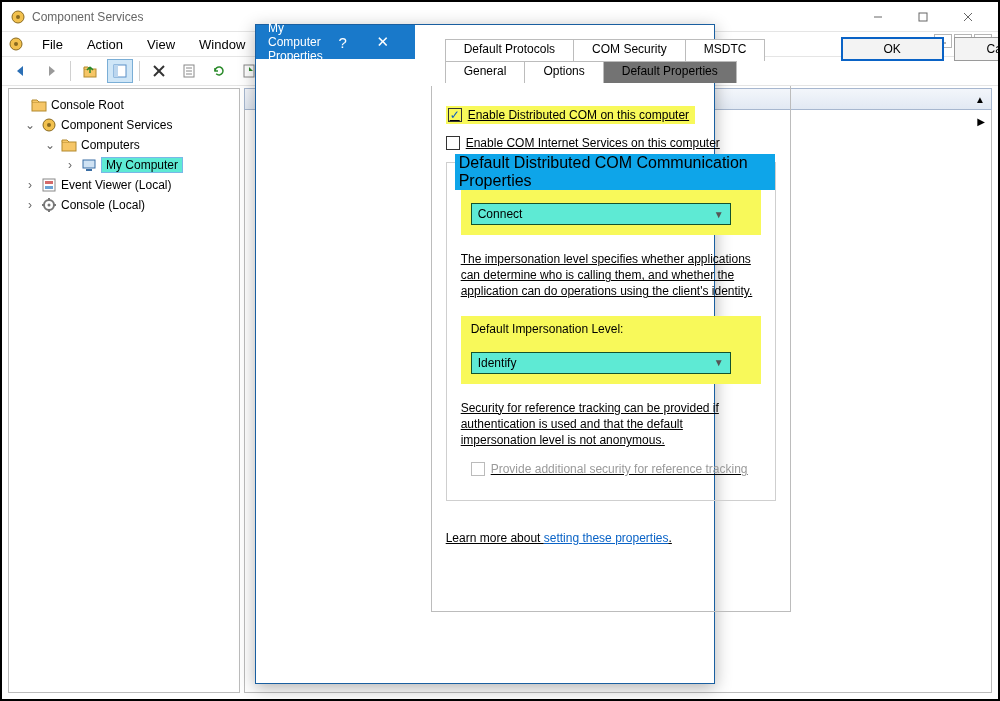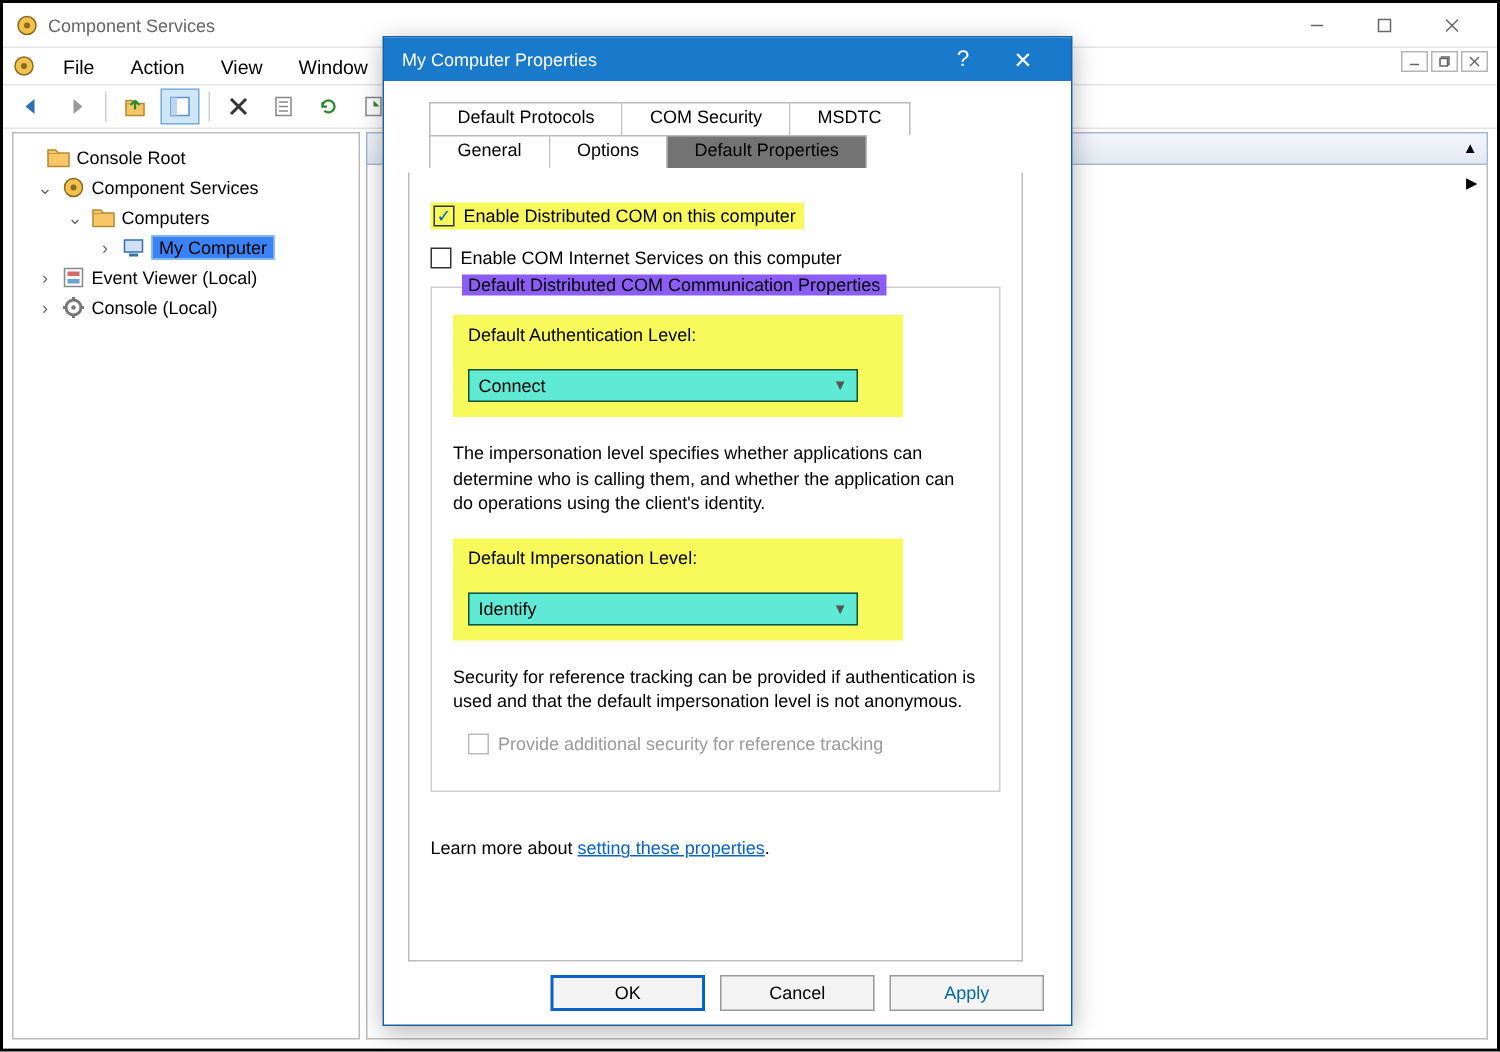--- a/index.html
+++ b/index.html
@@ -23,50 +23,50 @@
 .toolbar { height: 30px; border-top: 1px solid #e5e5e5; border-bottom: 1px solid #e5e5e5; display: flex; align-items: center; padding: 0 6px; gap: 4px; }
 .tbtn { width: 26px; height: 24px; display: flex; align-items: center; justify-content: center; border: 1px solid transparent; }
 .tbtn.active { border: 1px solid #7aaed6; background: #cfe6f7; }
 .toolbar .sep { width: 1px; height: 20px; background: #d0d0d0; margin: 0 2px; }
 
 .workarea { display: flex; height: calc(100% - 84px); }
 .tree-pane { width: 232px; border: 1px solid #bcbcbc; margin: 2px 0 6px 6px; background: #fff; padding: 6px 0; overflow: hidden; }
 .tree-row { display: flex; align-items: center; height: 20px; padding-left: 4px; font-size: 13px; }
 .tw { display: inline-flex; width: 14px; justify-content: center; color: #666; }
 .tree-row .ticon { width: 16px; height: 16px; margin: 0 4px; display: inline-flex; }
-.tree-row .sel { background: #3b82f6; border: 1px solid #7ab7e8; padding: 0 4px; }
+.tree-row .sel { background: #5eead4; border: 1px solid #7ab7e8; padding: 0 4px; }
 
 .content-pane { flex: 1; margin: 2px 6px 6px 4px; display: flex; flex-direction: column; }
 .content-header { height: 22px; background: linear-gradient(#f3f6fb,#e2e9f3); border: 1px solid #a7b7cf; display: flex; align-items: center; justify-content: flex-end; padding-right: 6px; }
 .content-body { flex: 1; border: 1px solid #bcbcbc; border-top: none; background: #fff; display:flex; justify-content:flex-end; align-items:flex-start; padding:6px;}
 
 
-.dialog { position: absolute; left: 253px; top: 22px; width: 460px; height: 660px; background: #fff; border: 1px solid #1a5fa0; box-shadow: 0 4px 16px rgba(0,0,0,.3); display: flex; flex-direction: column; }
+.dialog { position: absolute; left: 253px; top: 22px; width: 460px; height: 660px; background: #fff; border: 1px solid #1a5fa0; box-shadow: 0 4px 16px rgba(0,0,0,.3); display: flex; flex-direction: row; }
 .dlg-titlebar { height: 34px; background: #1979ca; color: #fff; display: flex; align-items: center; padding: 0 12px; font-size: 13px; }
 .dlg-titlebar .dtitle { flex: 1; }
 .dlg-titlebar .dicon { width: 40px; text-align: center; font-size: 15px; font-family: Arial; }
 
-.dlg-body { flex: 1; padding: 14px 32px 0 16px; }
+.dlg-body { flex: 1; padding: 14px 32px 0 16px; text-decoration: underline; }
 .tabs-outer { position: relative; height: 48px; }
 .tab-row { display: flex; position: absolute; left: 14px; }
 .tab-row.row1 { top: 0; }
 .tab-row.row2 { top: 22px; }
 .tab { height: 22px; border: 1px solid #bcbcbc; background: #fff; padding: 2px 18px; font-size: 12px; border-bottom: none; }
 .tab + .tab { border-left: none; }
 .tab.active { background: #737373; position: relative; z-index: 2; }
 .tab-panel-border { border: 1px solid #bcbcbc; border-top: none; padding: 12px 14px; margin-top: -1px; height: 526px; }
 
 .hl { background: #f8f95a; display: inline-block; }
 .chk-row { display: flex; align-items: center; height: 22px; margin: 6px 0; }
 .chk { width: 14px; height: 14px; border: 1px solid #333; margin-right: 6px; display: flex; align-items: center; justify-content: center; }
 .chk.checked::after { content: "✓"; font-size: 12px; color: #1060c0; line-height: 1; }
 .chk.disabled { border-color: #bbb; }
 
 .groupbox { border: 1px solid #cfcfcf; padding: 12px 14px 14px 14px; margin-top: 8px; position: relative; }
-.groupbox .legend { position: absolute; top: -9px; left: 20px; background: #8b5cf6; padding: 0 4px; font-size: 12px; }
+.groupbox .legend { position: absolute; top: -9px; left: 8px; background: #0ea5e9; padding: 0 4px; font-size: 16px; }
 .para { font-size: 12px; line-height: 1.35; margin: 4px 0 10px 0; }
 .field-block { padding: 6px 10px 10px 10px; margin: 6px 0 12px 0; width: 300px; }
 .field-block.hl { padding-right: 16px; }
 .lbl { display: block; margin-bottom: 4px; }
 .combo { width: 260px; height: 22px; border: 1px solid #14532d; background: #5eead4; display: flex; align-items: center; justify-content: space-between; padding: 0 6px; margin-top: 16px; }
 .combo .caret { font-size: 10px; color: #555; }
 .disabled-text { color: #9a9a9a; }
 
 .learn { margin-top: 30px; font-size: 12px; }
 .learn a { color: #0a63c6; }
@@ -310,21 +310,20 @@
       <div class="chk-row">
         <span class="chk"></span>
         <span>Enable COM Internet Services on this computer</span>
       </div>
 
       <div class="groupbox">
         <span class="legend">Default Distributed COM Communication Properties</span>
 
 
         <div class="field-block hl">
-          <span class="lbl">Default Authentication Level:</span>
           <div class="combo">
             <span>Connect</span>
             <span class="caret">▼</span>
           </div>
         </div>
 
         <div class="para">The impersonation level specifies whether applications can determine who is calling them, and whether the application can do operations using the client's identity.</div>
 
         <div class="field-block hl">
           <span class="lbl">Default Impersonation Level:</span>

